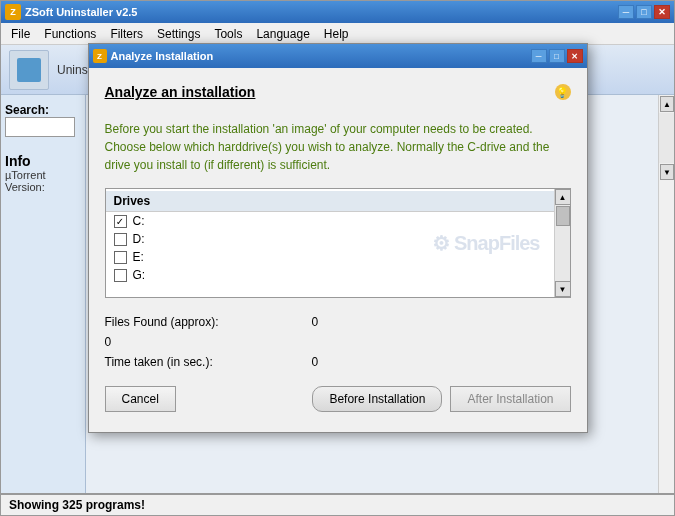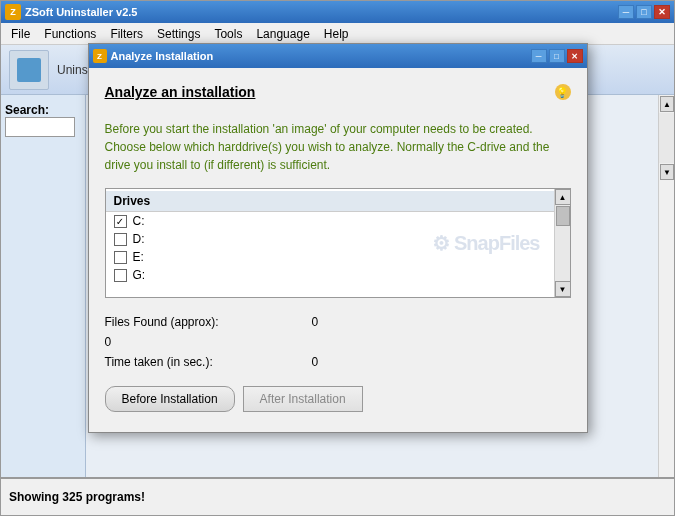--- a/index.html
+++ b/index.html
@@ -143,21 +143,21 @@
 
     
     .right-scroll {
       width: 16px;
       background: #f0f0f0;
       border-left: 1px solid #ccc;
     }
 
     
     .status-bar {
-      height: 38px;
+      height: 22px;
       background: #f0f0f0;
       border-top: 2px solid #999;
       display: flex;
       align-items: center;
       padding: 8px 8px;
       font-size: 12px;
       font-weight: bold;
       color: #000;
     }
 
@@ -441,20 +441,25 @@
       <span style="font-size:12px;color:#333;">Uninstall</span>
     </div>
   </div>
 
   <div class="content-area">
 
     <div class="left-panel">
       <div>
         <div class="search-label">Search:</div>
         <input class="search-input" type="text" style="">
+      </div>
+      <div class="info-section">
+        <div class="info-title">Info</div>
+        <div class="info-text">µTorrent</div>
+        <div class="info-text">Version:</div>
       </div>
     </div>
 
     <div style="flex:1;background:#e8eef5;position:relative;overflow:hidden;">
     </div>
 
     <div class="right-scroll">
       <div style="width:14px;height:16px;background:#e0e0e0;border:1px solid #999;margin:1px;display:flex;align-items:center;justify-content:center;font-size:8px;">▲</div>
       <div style="flex:1;background:#e8e8e8;min-height:50px;"></div>
       <div style="width:14px;height:16px;background:#e0e0e0;border:1px solid #999;margin:1px;display:flex;align-items:center;justify-content:center;font-size:8px;">▼</div>
@@ -534,20 +539,21 @@
         <div class="stat-row">
           <span class="stat-value">0</span>
         </div>
         <div class="stat-row">
           <span class="stat-label">Time taken (in sec.):</span>
           <span class="stat-value">0</span>
         </div>
       </div>
 
       <div class="dialog-footer">
+        <button class="btn">Cancel</button>
         <div class="btn-group">
           <button class="btn btn-primary">Before Installation</button>
           <button class="btn btn-disabled" style="color:#888;">After Installation</button>
         </div>
       </div>
 
     </div>
   </div>
 </div>
 

